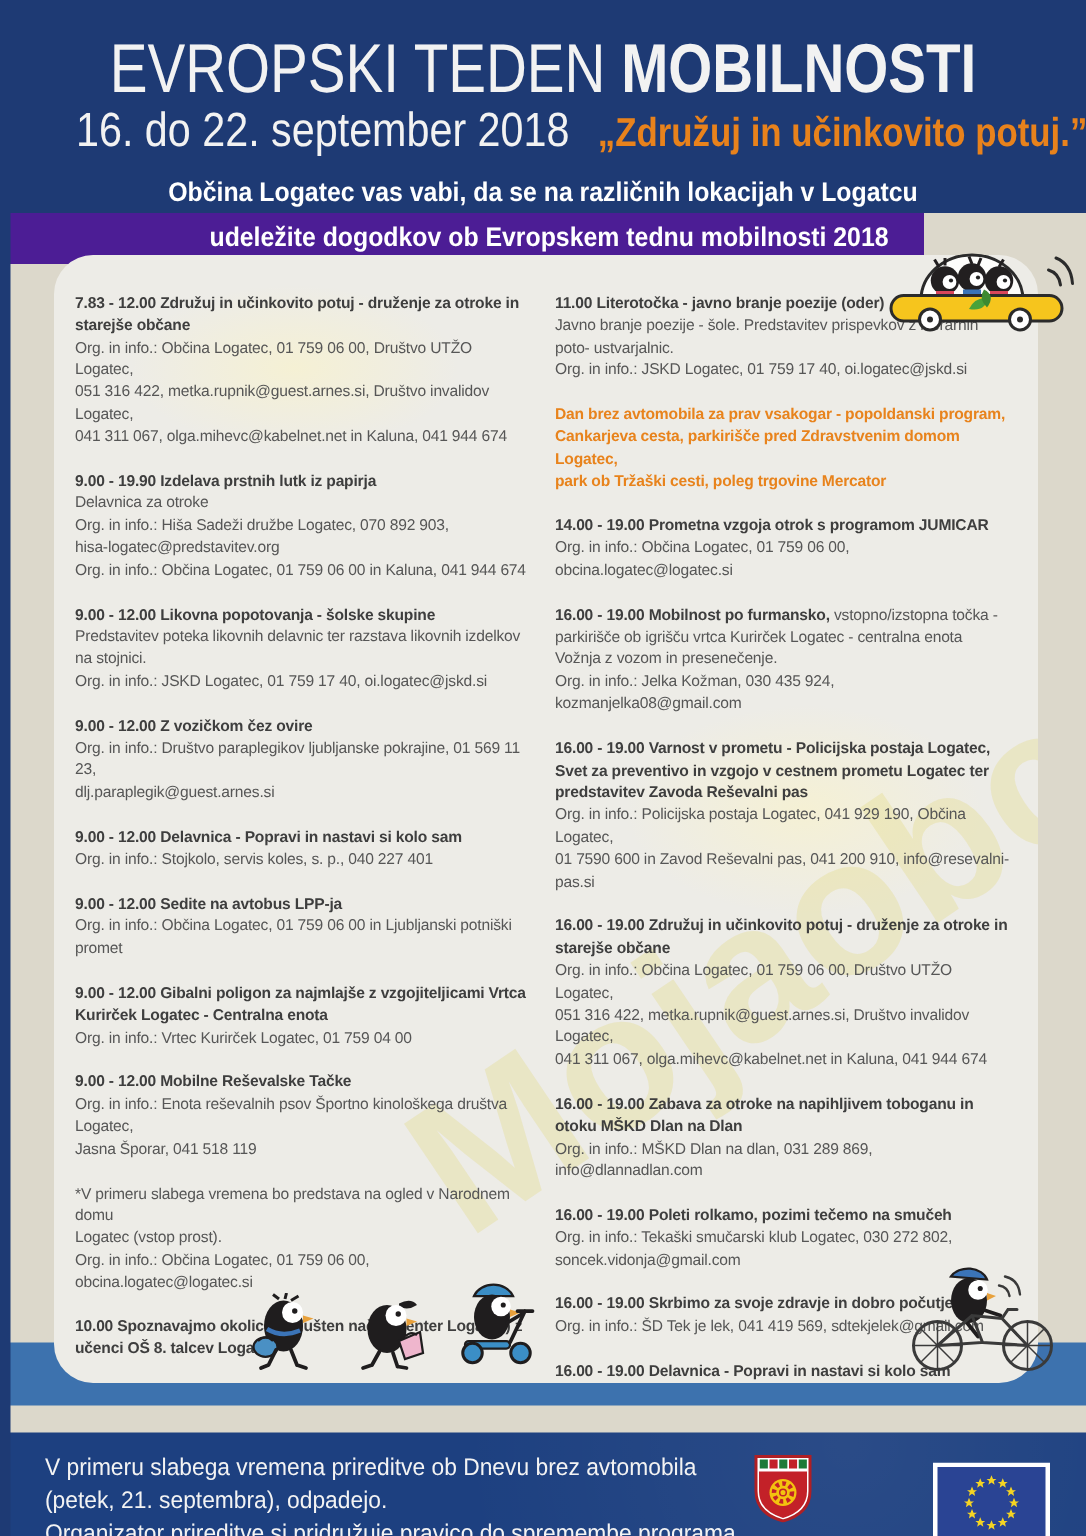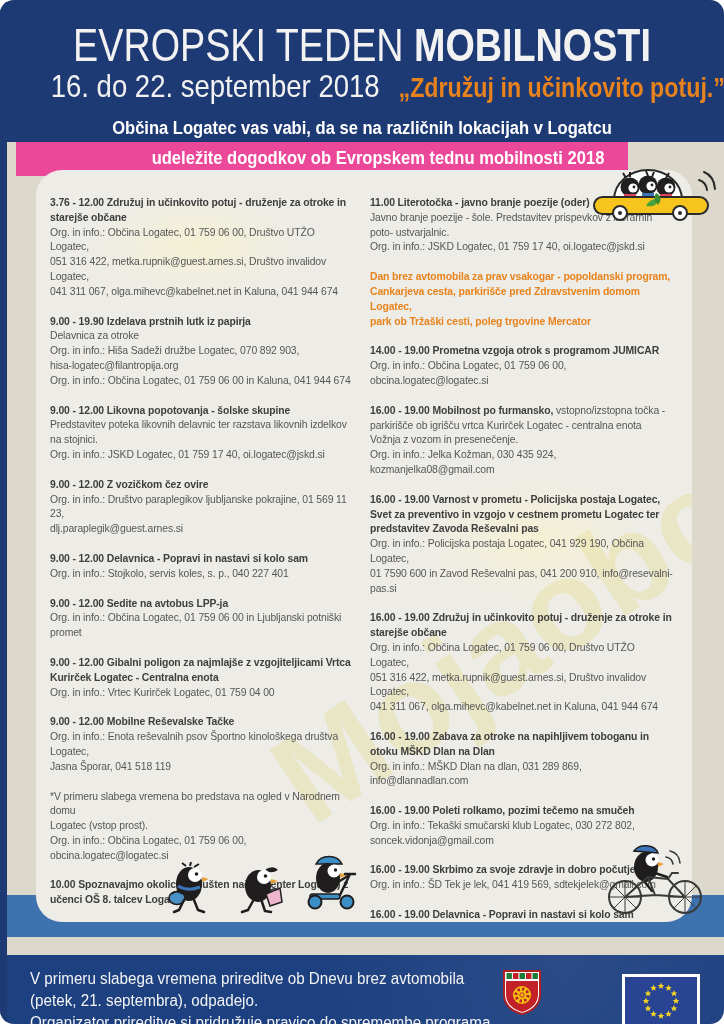--- a/index.html
+++ b/index.html
@@ -1,32 +1,32 @@
 <!DOCTYPE html>
 <html><head>
 <meta charset="utf-8">
 <style>
   html,body{margin:0;padding:0;background:#fff;}
   .poster{position:relative;width:724px;height:1024px;overflow:hidden;
-          font-family:"Liberation Sans","DejaVu Sans",sans-serif;background:#dcd8cb;border-radius:14px;}
+          font-family:"Liberation Sans","DejaVu Sans",sans-serif;background:#dcd8cb;}
 
   
   .header{position:absolute;top:0;left:0;width:724px;height:142px;background:#1e3a74;z-index:1;}
   .left-edge{position:absolute;left:0;top:0;width:7px;height:100%;background:#1e3a74;z-index:8;}
   .title-line{position:absolute;top:18px;left:0;width:724px;text-align:center;
               color:#f2f2f2;font-size:46px;transform:scaleX(0.82);transform-origin:50% 50%;
               white-space:nowrap;letter-spacing:0px;}
   .title-line .t-bold{font-weight:bold;}
   .sub-line{position:absolute;top:68px;left:0;width:724px;text-align:center;white-space:nowrap;
             transform:scaleX(0.86);transform-origin:50% 50%;}
   .date-range{color:#f2f2f2;font-size:32px;}
   .motto{color:#e8821c;font-size:27px;font-weight:bold;margin-left:22px;}
   .invite1{position:absolute;top:118px;left:0;width:724px;text-align:center;color:#fff;
            font-weight:bold;font-size:18px;transform:scaleX(0.92);transform-origin:50% 50%;z-index:2;}
-  .band{position:absolute;top:142px;left:16px;width:612px;height:34px;background:#ec4899;z-index:1;}
+  .band{position:absolute;top:142px;left:4px;width:612px;height:34px;background:#4c1d95;z-index:1;}
   .invite2{position:absolute;top:6px;left:0;width:724px;text-align:center;color:#fff;
            font-weight:bold;font-size:18px;transform:scaleX(0.92);transform-origin:50% 50%;}
 
   
   .content-bg{position:absolute;top:176px;left:0;width:724px;height:719px;background:#dcd8cb;z-index:1;}
   .card{position:absolute;top:170px;left:36px;width:656px;height:752px;background:#edece7;
         border-radius:26px;z-index:2;box-sizing:border-box;padding:26px 16px 0 14px;
         display:flex;gap:14px;overflow:hidden;}
   .blob{position:absolute;border-radius:50%;background:radial-gradient(closest-side,rgba(246,241,210,0.9),rgba(246,241,210,0));z-index:0;}
   .wm{position:absolute;top:560px;left:210px;transform:rotate(-34deg);transform-origin:0 0;
@@ -72,30 +72,30 @@
   <div class="left-edge"></div>
 
   <div class="content-bg"></div>
 
   <div class="card">
     <div class="blob" style="left:50px;top:20px;width:220px;height:110px;"></div>
     <div class="blob" style="left:380px;top:300px;width:240px;height:140px;"></div>
     <div class="wm">Mojaobcina.si</div>
     <div class="col" id="col-left">
         <div class="event">
-          <div class="ev-title">3.76 - 12.00 Združuj in učinkovito potuj - druženje za otroke in starejše občane</div>
+          <div class="ev-title">7.83 - 12.00 Združuj in učinkovito potuj - druženje za otroke in starejše občane</div>
           <div class="ev-line">Org. in info.: Občina Logatec, 01 759 06 00, Društvo UTŽO Logatec,</div>
           <div class="ev-line">051 316 422, metka.rupnik@guest.arnes.si, Društvo invalidov Logatec,</div>
           <div class="ev-line">041 311 067, olga.mihevc@kabelnet.net in Kaluna, 041 944 674</div>
         </div>
         <div class="event">
           <div class="ev-title">9.00 - 19.90 Izdelava prstnih lutk iz papirja</div>
           <div class="ev-line">Delavnica za otroke</div>
           <div class="ev-line">Org. in info.: Hiša Sadeži družbe Logatec, 070 892 903,</div>
-          <div class="ev-line">hisa-logatec@filantropija.org</div>
+          <div class="ev-line">hisa-logatec@predstavitev.org</div>
           <div class="ev-line">Org. in info.: Občina Logatec, 01 759 06 00 in Kaluna, 041 944 674</div>
         </div>
         <div class="event">
           <div class="ev-title">9.00 - 12.00 Likovna popotovanja - šolske skupine</div>
           <div class="ev-line">Predstavitev poteka likovnih delavnic ter razstava likovnih izdelkov</div>
           <div class="ev-line">na stojnici.</div>
           <div class="ev-line">Org. in info.: JSKD Logatec, 01 759 17 40, oi.logatec@jskd.si</div>
         </div>
         <div class="event">
           <div class="ev-title">9.00 - 12.00 Z vozičkom čez ovire</div>

